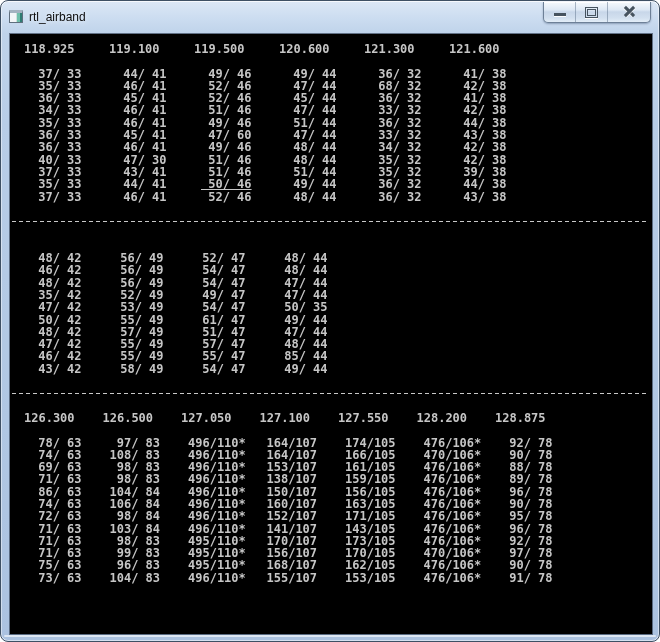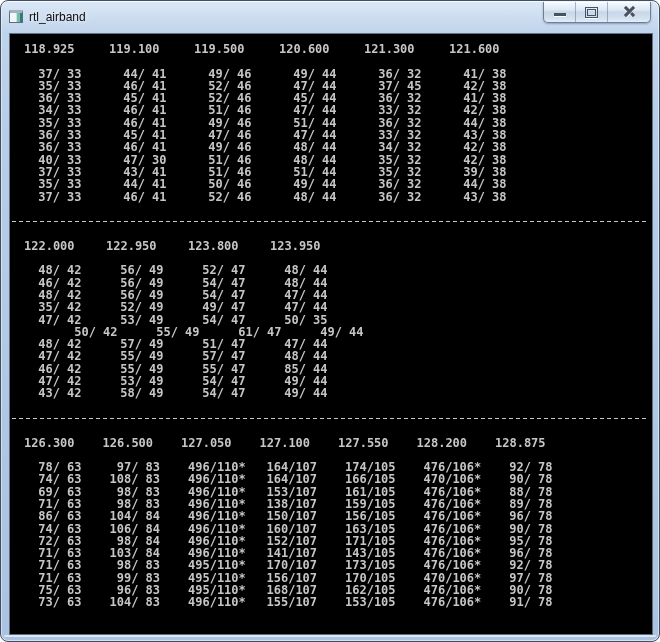--- a/index.html
+++ b/index.html
@@ -88,45 +88,43 @@
       <div class="cap-btn close">
         <span class="glyph-close"></span>
       </div>
     </div>
   </div>
 
   <div class="client" id="terminal" style="background: rgb(0, 0, 0); color: rgb(198, 198, 198);">
       <div class="t-line header-row"><span class="t-cell" style="width: 85px;">118.925</span><span class="t-cell" style="width: 85px;">119.100</span><span class="t-cell" style="width: 85px;">119.500</span><span class="t-cell" style="width: 85px;">120.600</span><span class="t-cell" style="width: 85px;">121.300</span><span class="t-cell" style="width: 85px;">121.600</span></div>
       <div class="t-line"></div>
       <div class="t-line data-row"><span class="t-cell" style="width: 85px;"> 37/ 33</span><span class="t-cell" style="width: 85px;"> 44/ 41</span><span class="t-cell" style="width: 85px;"> 49/ 46</span><span class="t-cell" style="width: 85px;"> 49/ 44</span><span class="t-cell" style="width: 85px;"> 36/ 32</span><span class="t-cell" style="width: 85px;"> 41/ 38</span></div>
-      <div class="t-line data-row"><span class="t-cell" style="width: 85px;"> 35/ 33</span><span class="t-cell" style="width: 85px;"> 46/ 41</span><span class="t-cell" style="width: 85px;"> 52/ 46</span><span class="t-cell" style="width: 85px;"> 47/ 44</span><span class="t-cell" style="width: 85px;"> 37/ 45</span><span class="t-cell" style="width: 85px;"> 42/ 38</span></div>
+      <div class="t-line data-row"><span class="t-cell" style="width: 85px;"> 35/ 33</span><span class="t-cell" style="width: 85px;"> 46/ 41</span><span class="t-cell" style="width: 85px;"> 52/ 46</span><span class="t-cell" style="width: 85px;"> 47/ 44</span><span class="t-cell" style="width: 85px;"> 68/ 32</span><span class="t-cell" style="width: 85px;"> 42/ 38</span></div>
       <div class="t-line data-row"><span class="t-cell" style="width: 85px;"> 36/ 33</span><span class="t-cell" style="width: 85px;"> 45/ 41</span><span class="t-cell" style="width: 85px;"> 52/ 46</span><span class="t-cell" style="width: 85px;"> 45/ 44</span><span class="t-cell" style="width: 85px;"> 36/ 32</span><span class="t-cell" style="width: 85px;"> 41/ 38</span></div>
       <div class="t-line data-row"><span class="t-cell" style="width: 85px;"> 34/ 33</span><span class="t-cell" style="width: 85px;"> 46/ 41</span><span class="t-cell" style="width: 85px;"> 51/ 46</span><span class="t-cell" style="width: 85px;"> 47/ 44</span><span class="t-cell" style="width: 85px;"> 33/ 32</span><span class="t-cell" style="width: 85px;"> 42/ 38</span></div>
       <div class="t-line data-row"><span class="t-cell" style="width: 85px;"> 35/ 33</span><span class="t-cell" style="width: 85px;"> 46/ 41</span><span class="t-cell" style="width: 85px;"> 49/ 46</span><span class="t-cell" style="width: 85px;"> 51/ 44</span><span class="t-cell" style="width: 85px;"> 36/ 32</span><span class="t-cell" style="width: 85px;"> 44/ 38</span></div>
-      <div class="t-line data-row"><span class="t-cell" style="width: 85px;"> 36/ 33</span><span class="t-cell" style="width: 85px;"> 45/ 41</span><span class="t-cell" style="width: 85px;"> 47/ 46</span><span class="t-cell" style="width: 85px;"> 47/ 44</span><span class="t-cell" style="width: 85px;"> 33/ 32</span><span class="t-cell" style="width: 85px;"> 43/ 38</span></div>
+      <div class="t-line data-row"><span class="t-cell" style="width: 85px;"> 36/ 33</span><span class="t-cell" style="width: 85px;"> 45/ 41</span><span class="t-cell" style="width: 85px;"> 47/ 60</span><span class="t-cell" style="width: 85px;"> 47/ 44</span><span class="t-cell" style="width: 85px;"> 33/ 32</span><span class="t-cell" style="width: 85px;"> 43/ 38</span></div>
       <div class="t-line data-row"><span class="t-cell" style="width: 85px;"> 36/ 33</span><span class="t-cell" style="width: 85px;"> 46/ 41</span><span class="t-cell" style="width: 85px;"> 49/ 46</span><span class="t-cell" style="width: 85px;"> 48/ 44</span><span class="t-cell" style="width: 85px;"> 34/ 32</span><span class="t-cell" style="width: 85px;"> 42/ 38</span></div>
       <div class="t-line data-row"><span class="t-cell" style="width: 85px;"> 40/ 33</span><span class="t-cell" style="width: 85px;"> 47/ 30</span><span class="t-cell" style="width: 85px;"> 51/ 46</span><span class="t-cell" style="width: 85px;"> 48/ 44</span><span class="t-cell" style="width: 85px;"> 35/ 32</span><span class="t-cell" style="width: 85px;"> 42/ 38</span></div>
       <div class="t-line data-row"><span class="t-cell" style="width: 85px;"> 37/ 33</span><span class="t-cell" style="width: 85px;"> 43/ 41</span><span class="t-cell" style="width: 85px;"> 51/ 46</span><span class="t-cell" style="width: 85px;"> 51/ 44</span><span class="t-cell" style="width: 85px;"> 35/ 32</span><span class="t-cell" style="width: 85px;"> 39/ 38</span></div>
-      <div class="t-line data-row"><span class="t-cell" style="width: 85px;"> 35/ 33</span><span class="t-cell" style="width: 85px;"> 44/ 41</span><span class="t-cell" style="width: 85px;"> 50/ 46</span><span class="t-cell" style="width: 85px;"> 49/ 44</span><span class="t-cell" style="width: 85px;"> 36/ 32</span><span class="t-cell" style="width: 85px;"> 44/ 38</span></div>
+      <div class="t-line data-row"><span class="t-cell" style="width: 85px;"> 35/ 33</span><span class="t-cell" style="width: 85px;"> 44/ 41</span><span class="t-cell" style="width: 85px; text-decoration: underline;"> 50/ 46</span><span class="t-cell" style="width: 85px;"> 49/ 44</span><span class="t-cell" style="width: 85px;"> 36/ 32</span><span class="t-cell" style="width: 85px;"> 44/ 38</span></div>
       <div class="t-line data-row"><span class="t-cell" style="width: 85px;"> 37/ 33</span><span class="t-cell" style="width: 85px;"> 46/ 41</span><span class="t-cell" style="width: 85px;"> 52/ 46</span><span class="t-cell" style="width: 85px;"> 48/ 44</span><span class="t-cell" style="width: 85px;"> 36/ 32</span><span class="t-cell" style="width: 85px;"> 43/ 38</span></div>
       <div class="t-line"></div>
       <div class="t-line dash-wrap"><div class="dash"></div></div>
       <div class="t-line"></div>
-      <div class="t-line header-row"><span class="t-cell" style="width: 82px;">122.000</span><span class="t-cell" style="width: 82px;">122.950</span><span class="t-cell" style="width: 82px;">123.800</span><span class="t-cell" style="width: 82px;">123.950</span></div>
       <div class="t-line"></div>
       <div class="t-line data-row"><span class="t-cell" style="width: 82px;"> 48/ 42</span><span class="t-cell" style="width: 82px;"> 56/ 49</span><span class="t-cell" style="width: 82px;"> 52/ 47</span><span class="t-cell" style="width: 82px;"> 48/ 44</span></div>
       <div class="t-line data-row"><span class="t-cell" style="width: 82px;"> 46/ 42</span><span class="t-cell" style="width: 82px;"> 56/ 49</span><span class="t-cell" style="width: 82px;"> 54/ 47</span><span class="t-cell" style="width: 82px;"> 48/ 44</span></div>
       <div class="t-line data-row"><span class="t-cell" style="width: 82px;"> 48/ 42</span><span class="t-cell" style="width: 82px;"> 56/ 49</span><span class="t-cell" style="width: 82px;"> 54/ 47</span><span class="t-cell" style="width: 82px;"> 47/ 44</span></div>
       <div class="t-line data-row"><span class="t-cell" style="width: 82px;"> 35/ 42</span><span class="t-cell" style="width: 82px;"> 52/ 49</span><span class="t-cell" style="width: 82px;"> 49/ 47</span><span class="t-cell" style="width: 82px;"> 47/ 44</span></div>
       <div class="t-line data-row"><span class="t-cell" style="width: 82px;"> 47/ 42</span><span class="t-cell" style="width: 82px;"> 53/ 49</span><span class="t-cell" style="width: 82px;"> 54/ 47</span><span class="t-cell" style="width: 82px;"> 50/ 35</span></div>
-      <div class="t-line data-row"><span class="t-cell" style="width: 82px; margin-left: 36px;"> 50/ 42</span><span class="t-cell" style="width: 82px;"> 55/ 49</span><span class="t-cell" style="width: 82px;"> 61/ 47</span><span class="t-cell" style="width: 82px;"> 49/ 44</span></div>
+      <div class="t-line data-row"><span class="t-cell" style="width: 82px;"> 50/ 42</span><span class="t-cell" style="width: 82px;"> 55/ 49</span><span class="t-cell" style="width: 82px;"> 61/ 47</span><span class="t-cell" style="width: 82px;"> 49/ 44</span></div>
       <div class="t-line data-row"><span class="t-cell" style="width: 82px;"> 48/ 42</span><span class="t-cell" style="width: 82px;"> 57/ 49</span><span class="t-cell" style="width: 82px;"> 51/ 47</span><span class="t-cell" style="width: 82px;"> 47/ 44</span></div>
       <div class="t-line data-row"><span class="t-cell" style="width: 82px;"> 47/ 42</span><span class="t-cell" style="width: 82px;"> 55/ 49</span><span class="t-cell" style="width: 82px;"> 57/ 47</span><span class="t-cell" style="width: 82px;"> 48/ 44</span></div>
       <div class="t-line data-row"><span class="t-cell" style="width: 82px;"> 46/ 42</span><span class="t-cell" style="width: 82px;"> 55/ 49</span><span class="t-cell" style="width: 82px;"> 55/ 47</span><span class="t-cell" style="width: 82px;"> 85/ 44</span></div>
-      <div class="t-line data-row"><span class="t-cell" style="width: 82px;"> 47/ 42</span><span class="t-cell" style="width: 82px;"> 53/ 49</span><span class="t-cell" style="width: 82px;"> 54/ 47</span><span class="t-cell" style="width: 82px;"> 49/ 44</span></div>
       <div class="t-line data-row"><span class="t-cell" style="width: 82px;"> 43/ 42</span><span class="t-cell" style="width: 82px;"> 58/ 49</span><span class="t-cell" style="width: 82px;"> 54/ 47</span><span class="t-cell" style="width: 82px;"> 49/ 44</span></div>
       <div class="t-line"></div>
       <div class="t-line dash-wrap"><div class="dash"></div></div>
       <div class="t-line"></div>
       <div class="t-line header-row"><span class="t-cell" style="width: 78.5px;">126.300</span><span class="t-cell" style="width: 78.5px;">126.500</span><span class="t-cell" style="width: 78.5px;">127.050</span><span class="t-cell" style="width: 78.5px;">127.100</span><span class="t-cell" style="width: 78.5px;">127.550</span><span class="t-cell" style="width: 78.5px;">128.200</span><span class="t-cell" style="width: 78.5px;">128.875</span></div>
       <div class="t-line"></div>
       <div class="t-line data-row"><span class="t-cell" style="width: 78.5px;"> 78/ 63</span><span class="t-cell" style="width: 78.5px;"> 97/ 83</span><span class="t-cell" style="width: 78.5px;">496/110*</span><span class="t-cell" style="width: 78.5px;">164/107</span><span class="t-cell" style="width: 78.5px;">174/105</span><span class="t-cell" style="width: 78.5px;">476/106*</span><span class="t-cell" style="width: 78.5px;"> 92/ 78</span></div>
       <div class="t-line data-row"><span class="t-cell" style="width: 78.5px;"> 74/ 63</span><span class="t-cell" style="width: 78.5px;">108/ 83</span><span class="t-cell" style="width: 78.5px;">496/110*</span><span class="t-cell" style="width: 78.5px;">164/107</span><span class="t-cell" style="width: 78.5px;">166/105</span><span class="t-cell" style="width: 78.5px;">470/106*</span><span class="t-cell" style="width: 78.5px;"> 90/ 78</span></div>
       <div class="t-line data-row"><span class="t-cell" style="width: 78.5px;"> 69/ 63</span><span class="t-cell" style="width: 78.5px;"> 98/ 83</span><span class="t-cell" style="width: 78.5px;">496/110*</span><span class="t-cell" style="width: 78.5px;">153/107</span><span class="t-cell" style="width: 78.5px;">161/105</span><span class="t-cell" style="width: 78.5px;">476/106*</span><span class="t-cell" style="width: 78.5px;"> 88/ 78</span></div>
       <div class="t-line data-row"><span class="t-cell" style="width: 78.5px;"> 71/ 63</span><span class="t-cell" style="width: 78.5px;"> 98/ 83</span><span class="t-cell" style="width: 78.5px;">496/110*</span><span class="t-cell" style="width: 78.5px;">138/107</span><span class="t-cell" style="width: 78.5px;">159/105</span><span class="t-cell" style="width: 78.5px;">476/106*</span><span class="t-cell" style="width: 78.5px;"> 89/ 78</span></div>

